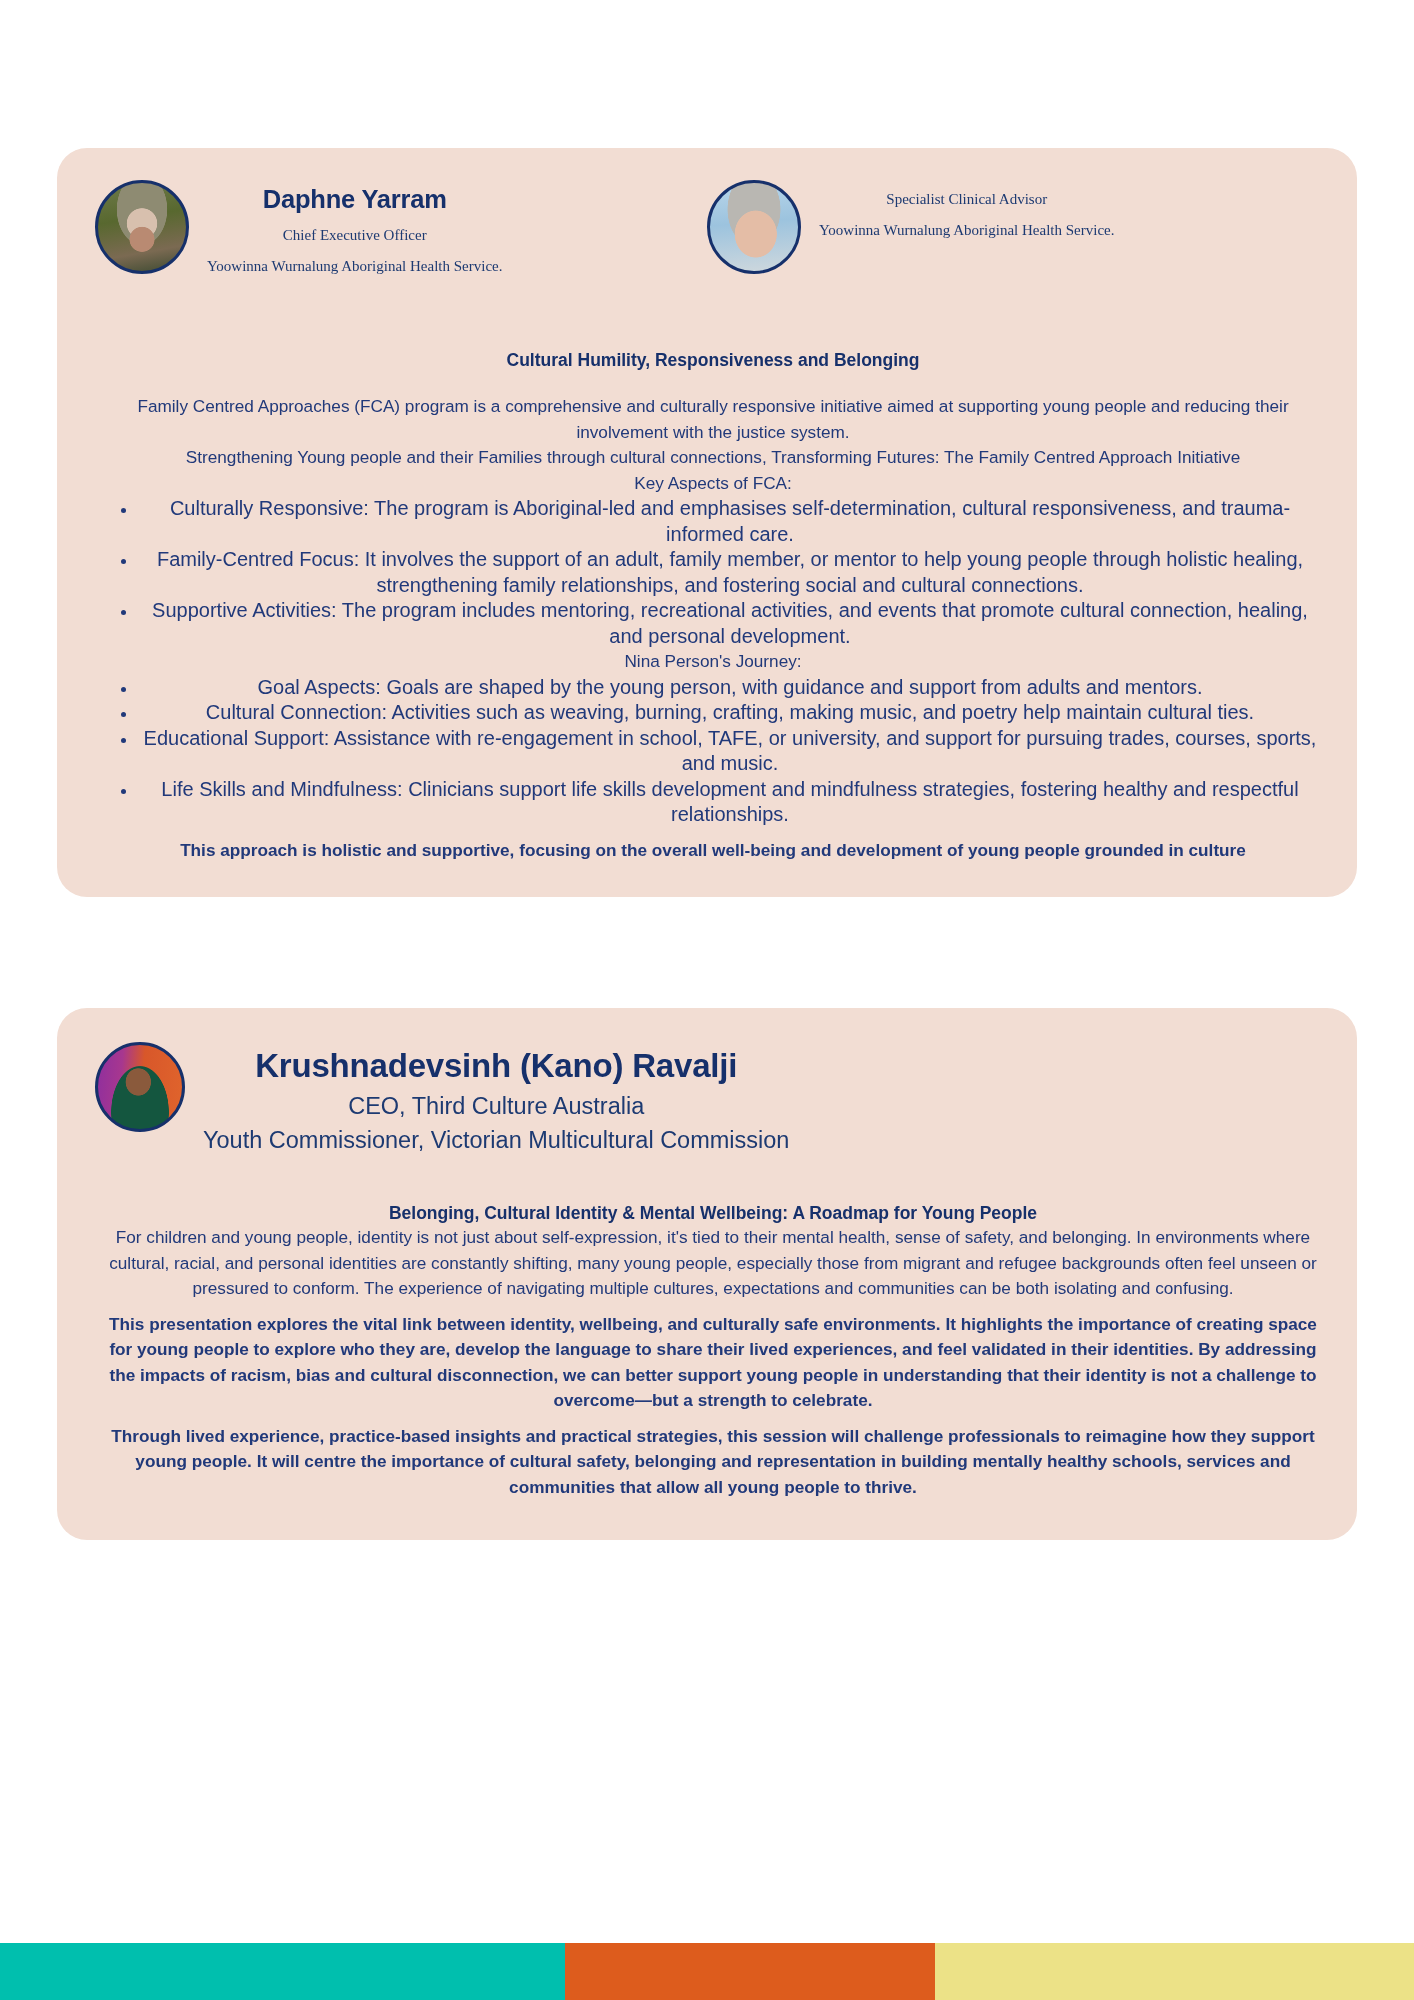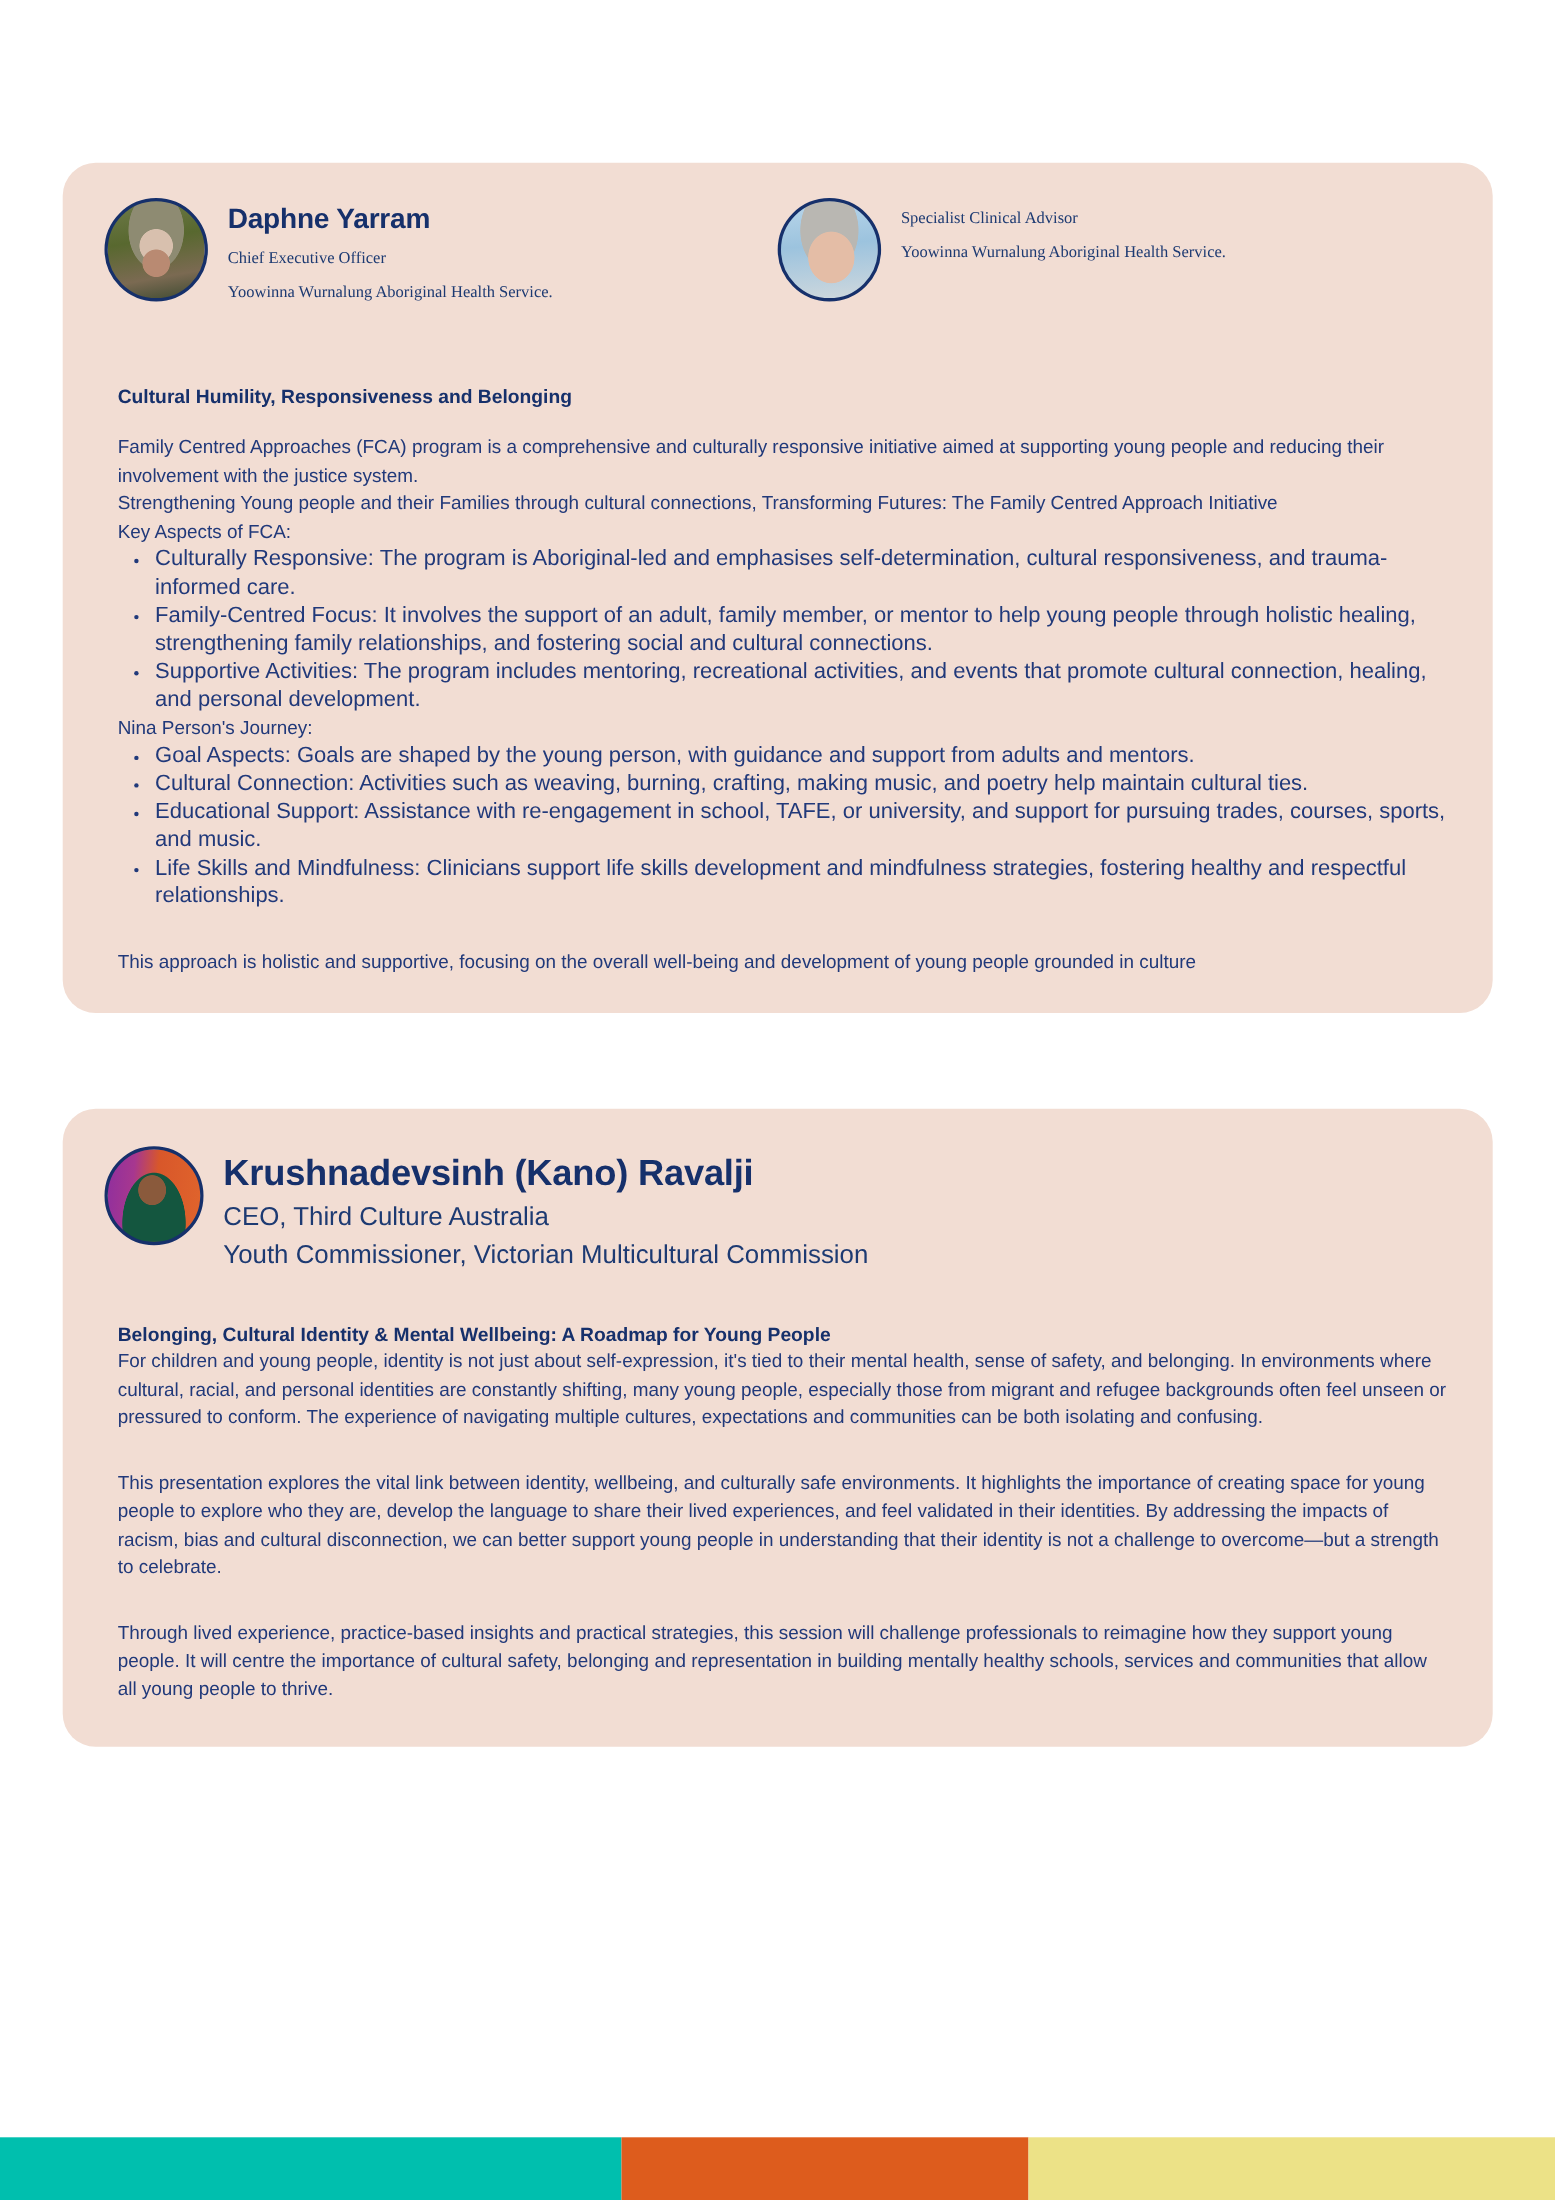--- a/index.html
+++ b/index.html
@@ -21,20 +21,21 @@
   }
 
   
   .card {
     position: absolute;
     left: 57px;
     width: 1300px;
     background: #f2ddd3;
     border-radius: 30px;
     box-sizing: border-box;
+    text-align: center;
   }
   #card-one   { top: 148px;  padding: 32px 38px 34px 38px; }
   #card-two   { top: 1008px; padding: 34px 38px 40px 38px; }
 
   
   .speaker-row {
     display: flex;
     gap: 0px;
     align-items: flex-start;
   }
@@ -105,21 +106,21 @@
   #card-one .sec-title { margin: 66px 0 22px 12px; }
   #card-two .sec-title { margin: 44px 0 0 12px; }
 
   .copy {
     font-size: 17.2px;
     line-height: 25.5px;
     color: #21397a;
     margin: 0 0 0 12px;
     max-width: 1215px;
   }
-  .copy.p-gap { margin-top: 34px; }
+  .copy.p-gap { margin-top: 10px; font-weight: bold; }
 
   ul.bullets {
     margin: 0 0 0 12px;
     padding-left: 30px;
     max-width: 1215px;
   }
   ul.bullets li {
     font-size: 20px;
     line-height: 25.5px;
     color: #21397a;

